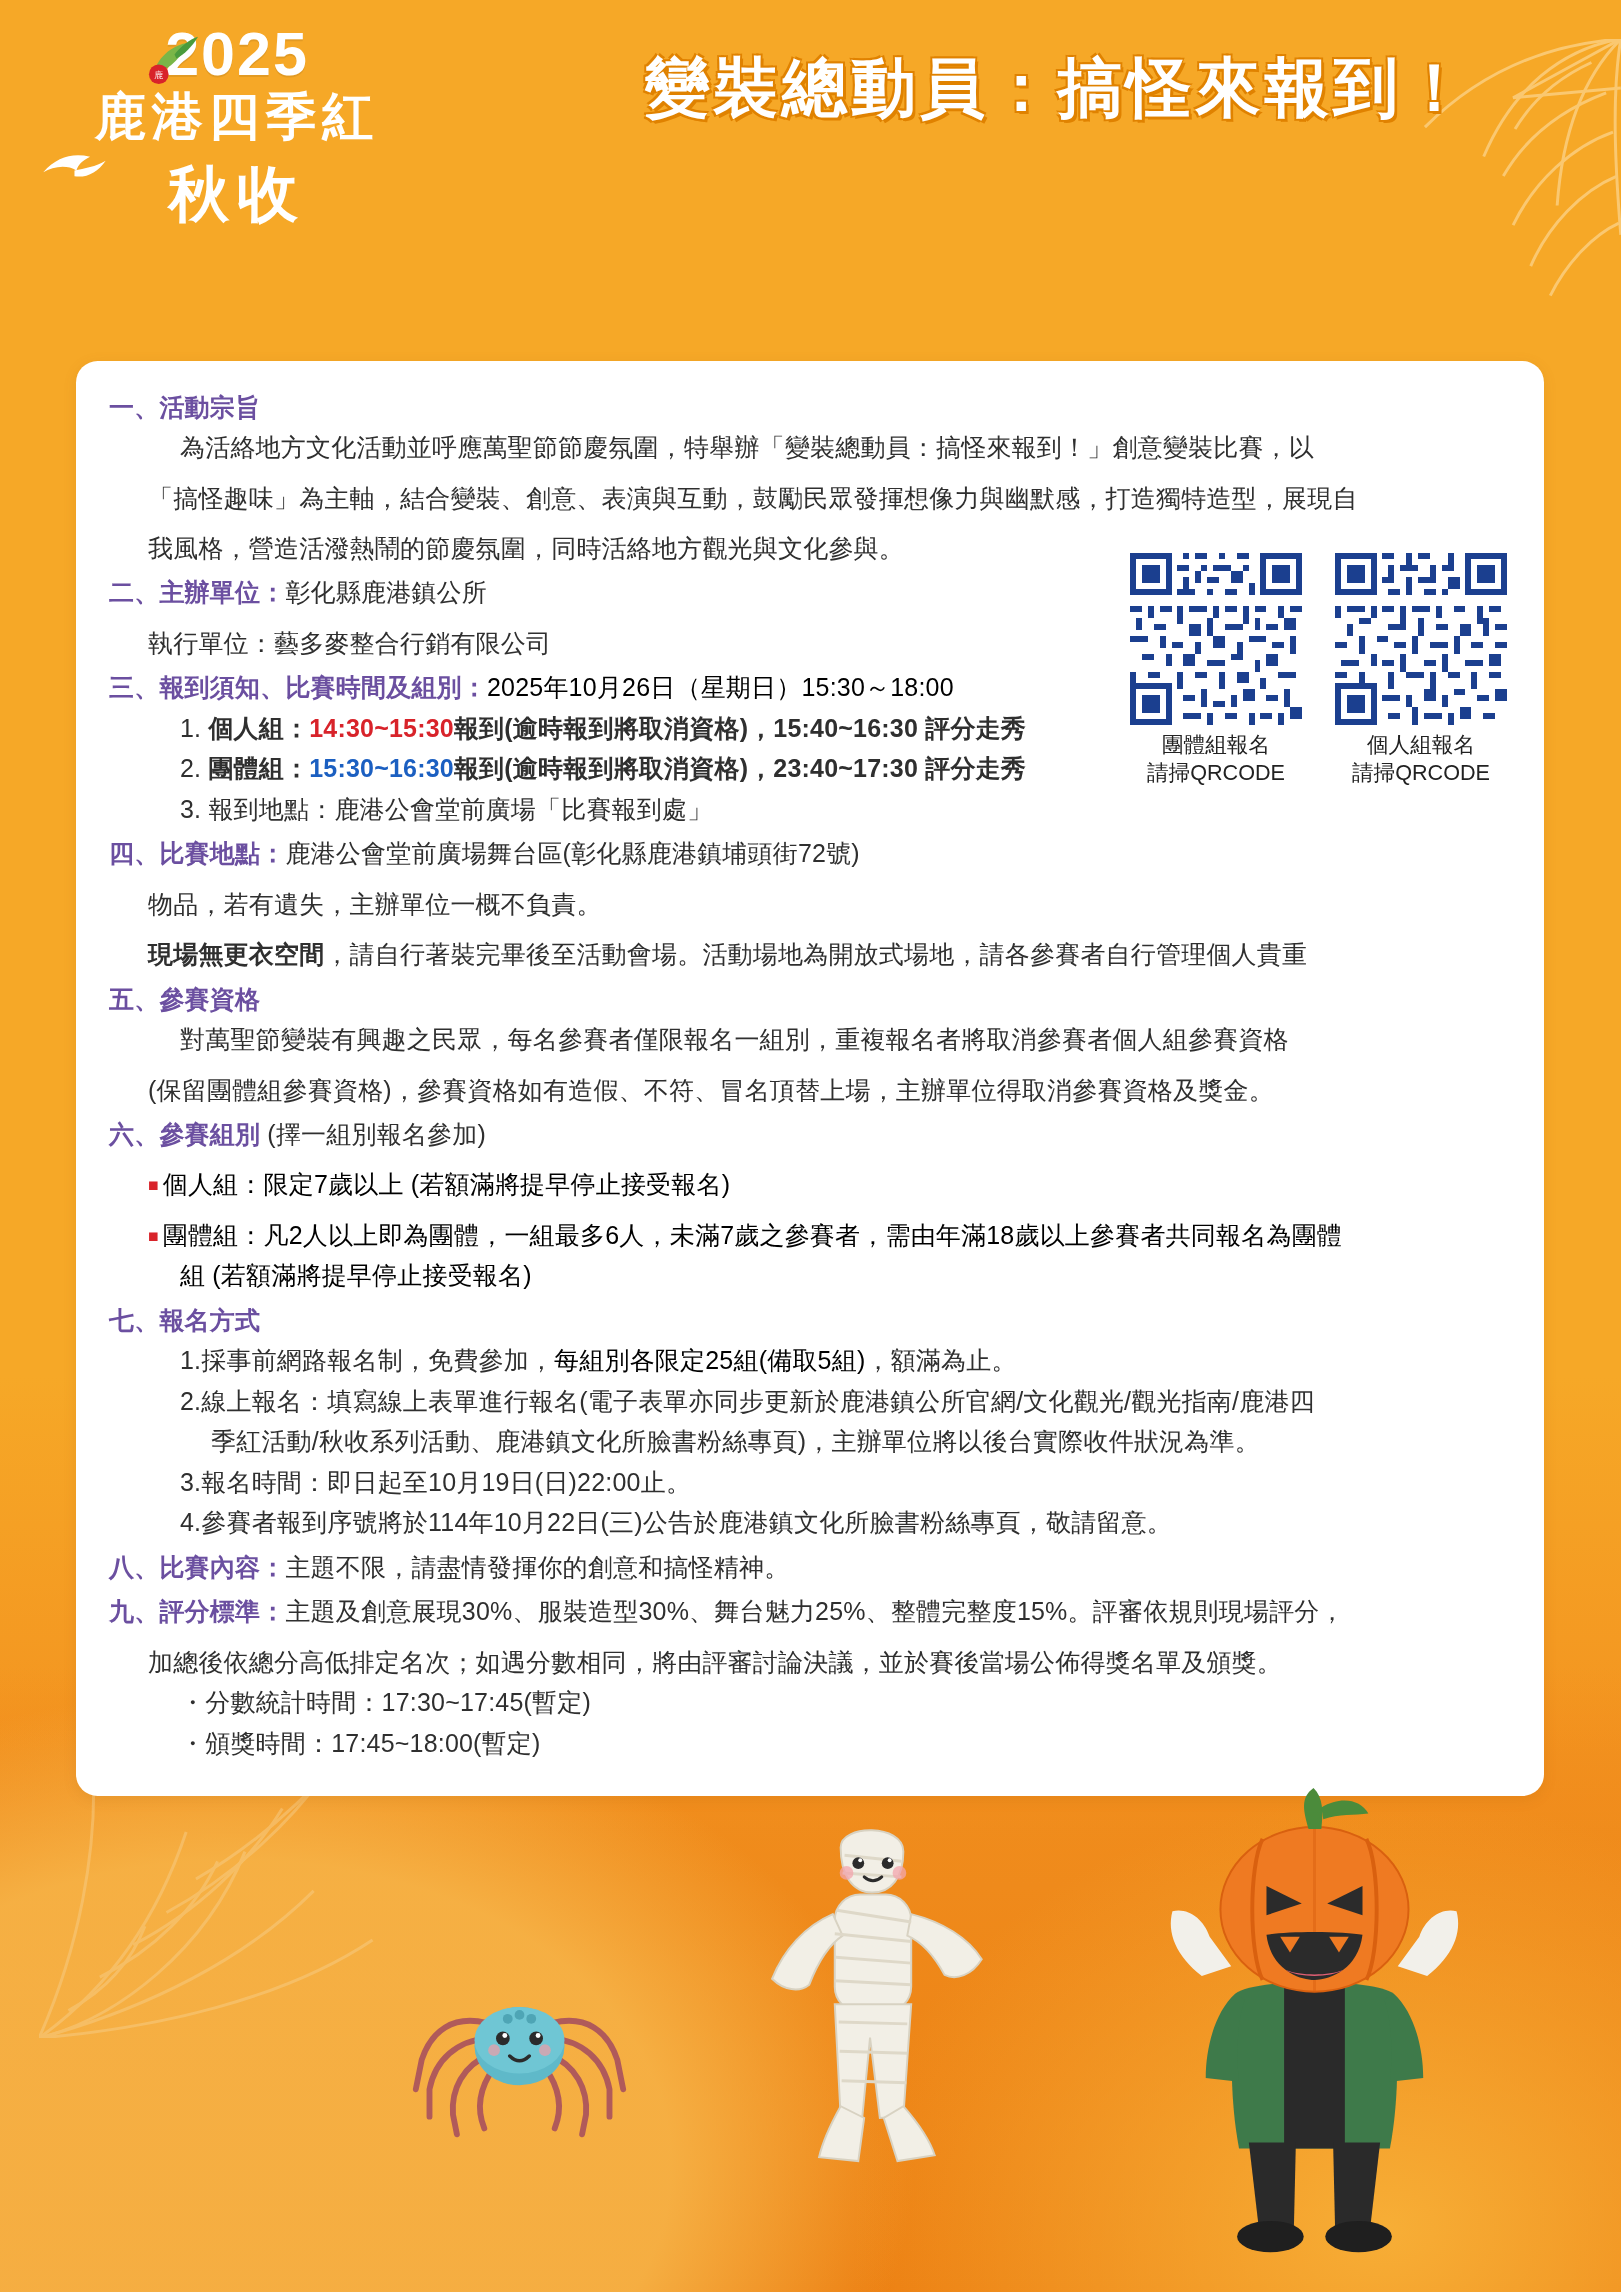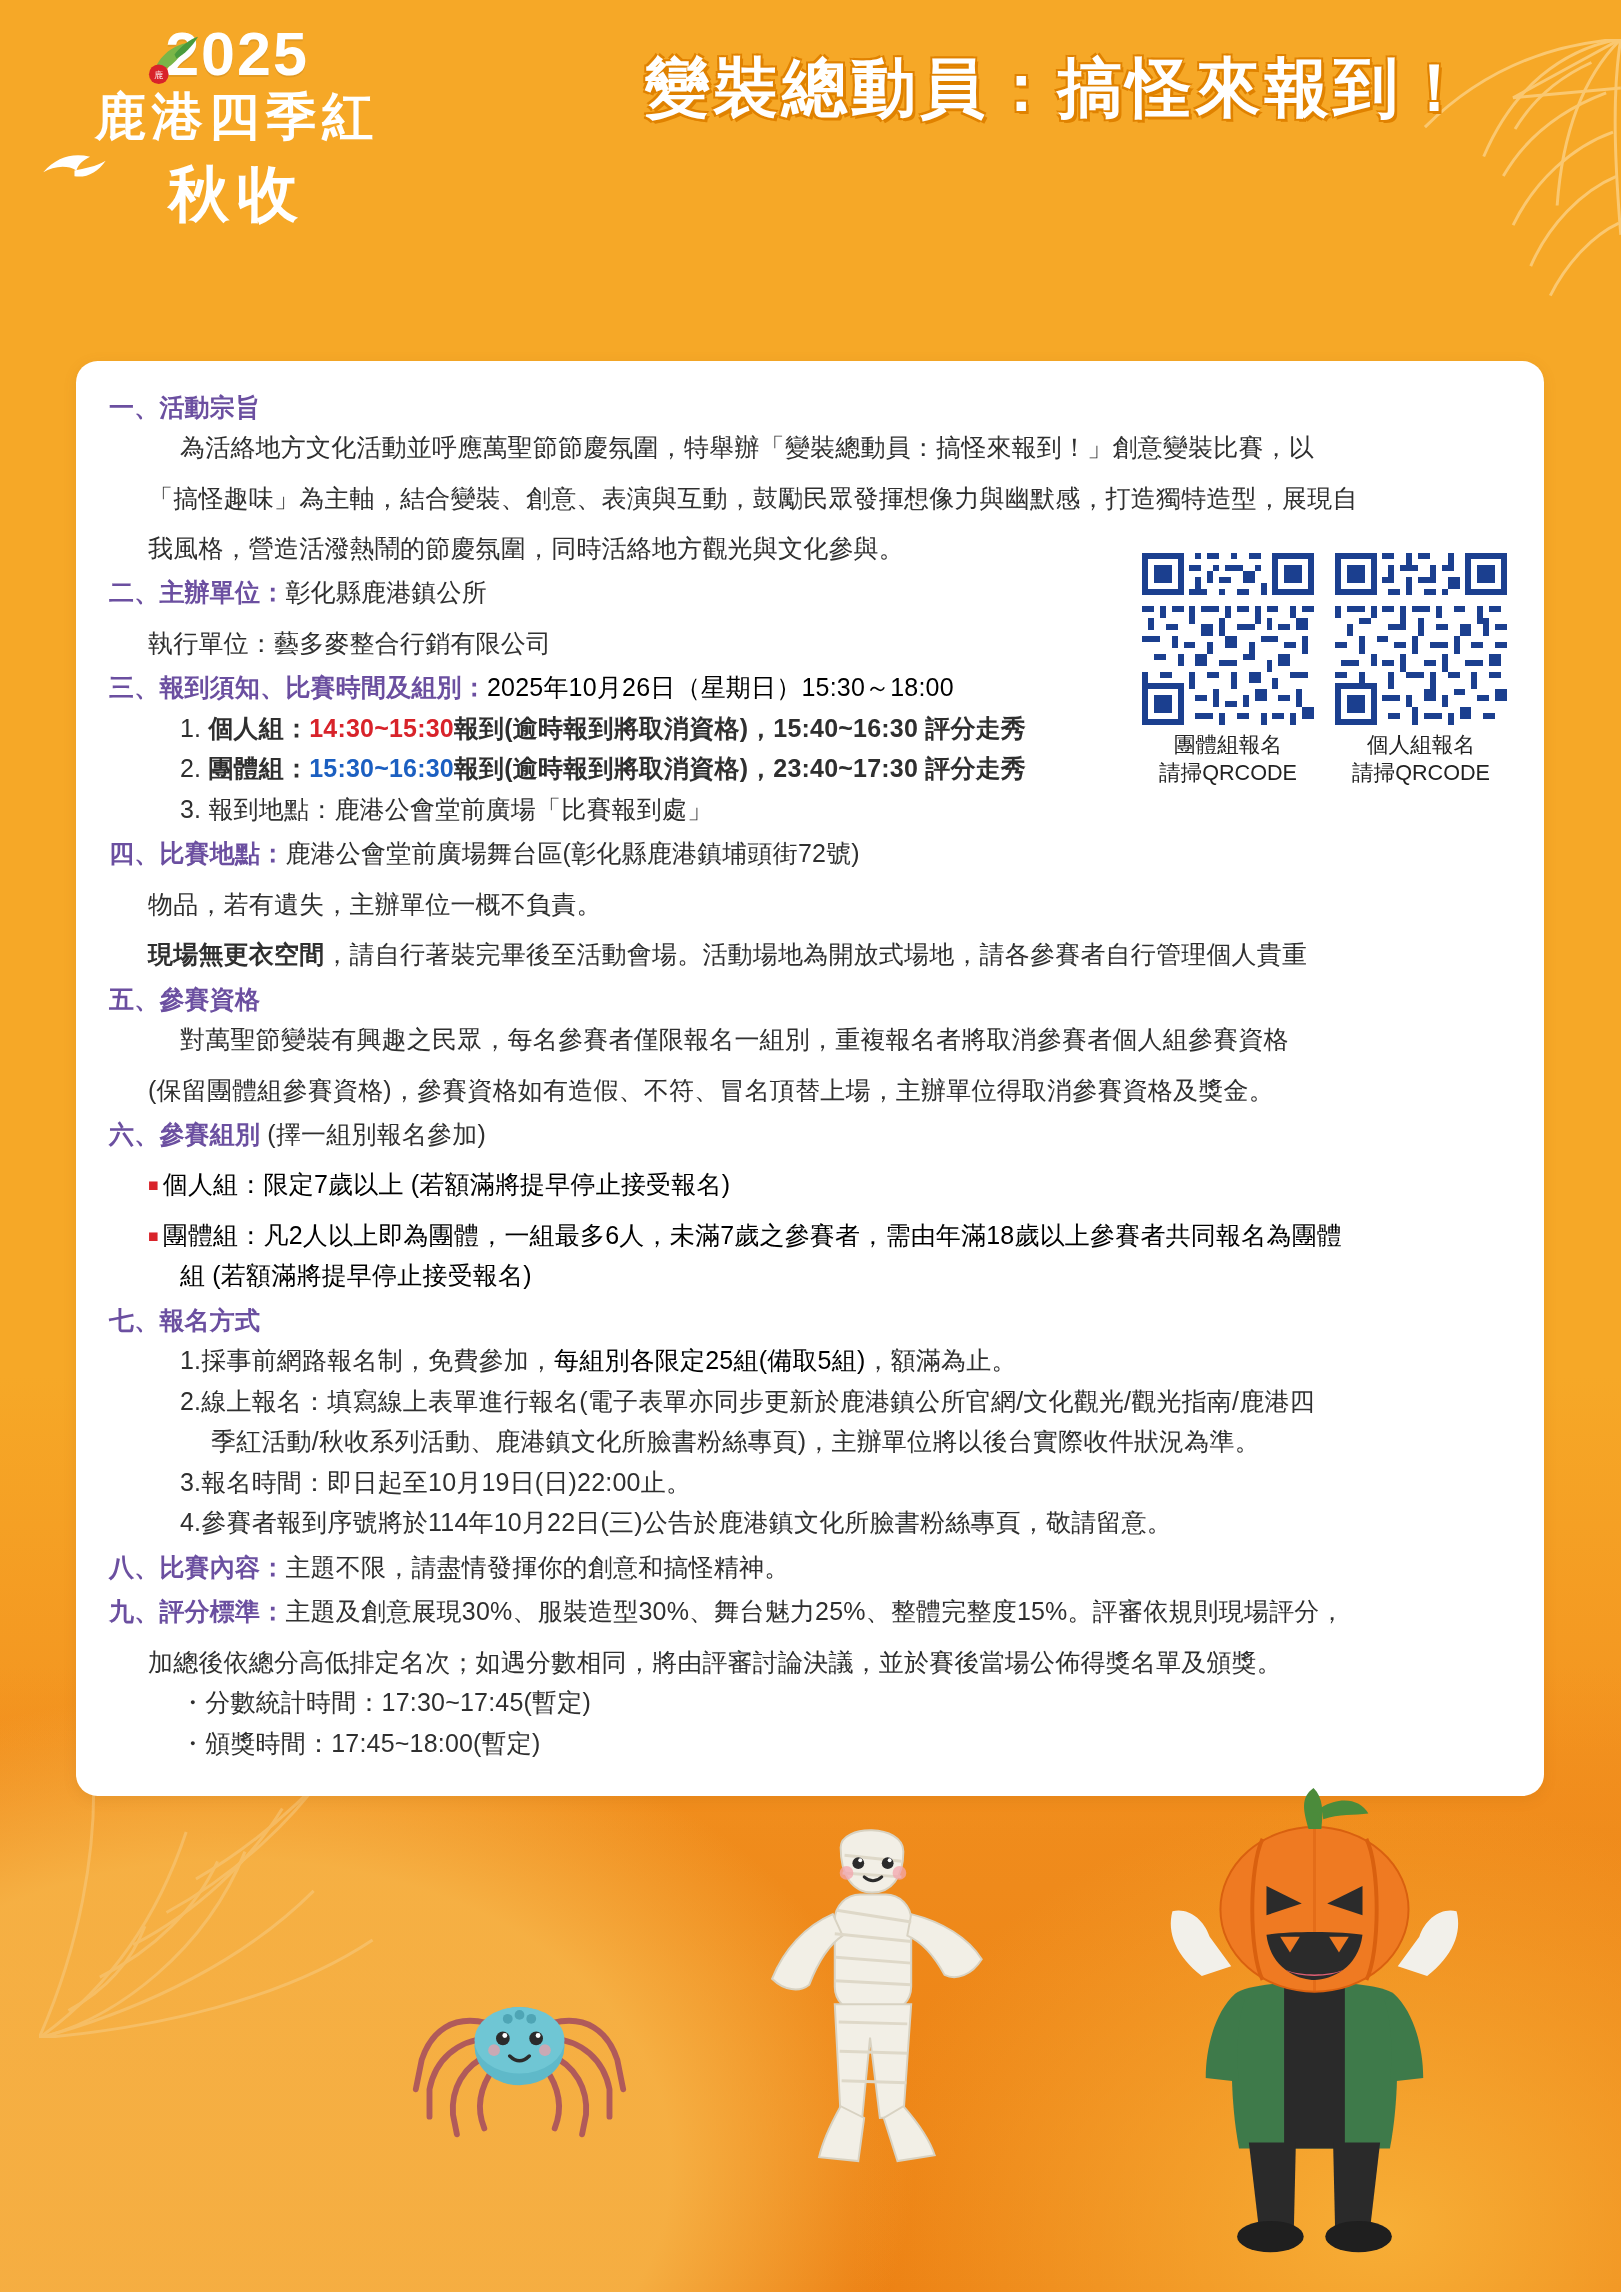--- a/index.html
+++ b/index.html
@@ -78,21 +78,21 @@
   .blue-b{color:#1b5fc1;font-weight:bold;}
   .bold{font-weight:bold;}
   .indent1{padding-left:39px;margin-top:10px;}
   .indent2{padding-left:71px;}
   .indent3{padding-left:102px;}
   .bullet-sq{color:#d8232a;font-size:17.6px;vertical-align:2px;margin-right:3.9px;}
   .num{font-weight:normal;}
 
   
   .qr-wrap{
-    position:absolute;right:37px;top:192px;width:412px;display:flex;gap:21px;justify-content:flex-end;
+    position:absolute;right:37px;top:192px;width:412px;display:flex;gap:33px;justify-content:flex-end;
   }
   .qr-item{width:172px;text-align:center;}
   .qr-img{width:172px;height:172px;display:block;}
   .qr-cap{font-size:21.6px;line-height:1.3;color:#222;margin-top:5.9px;}
 
   
   .char-spider{position:absolute;left:392px;bottom:147px;width:255px;height:225px;}
   .char-mummy{position:absolute;left:725px;bottom:118px;width:294px;height:363px;}
   .char-pumpkin{position:absolute;left:1137px;bottom:29px;width:353px;height:480px;}
 </style>

